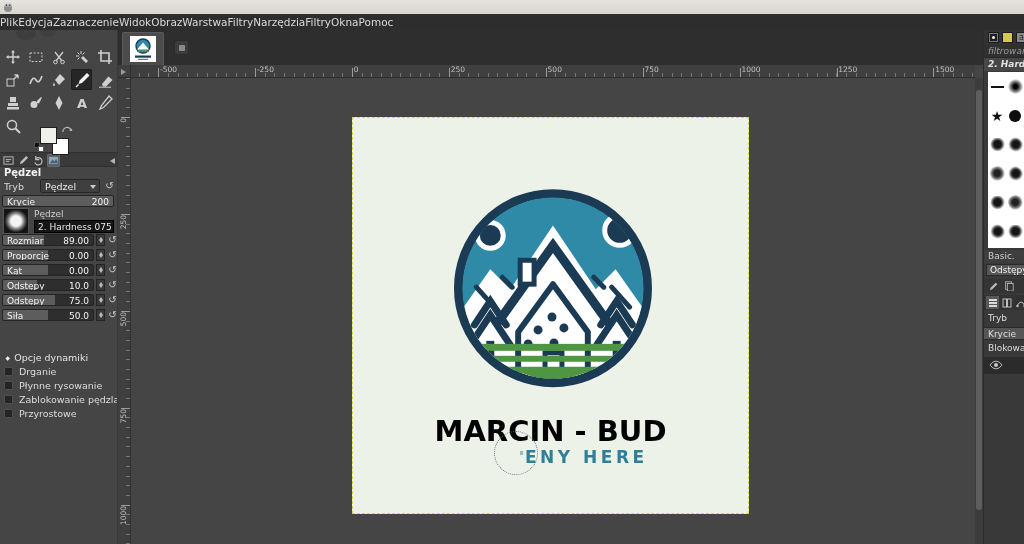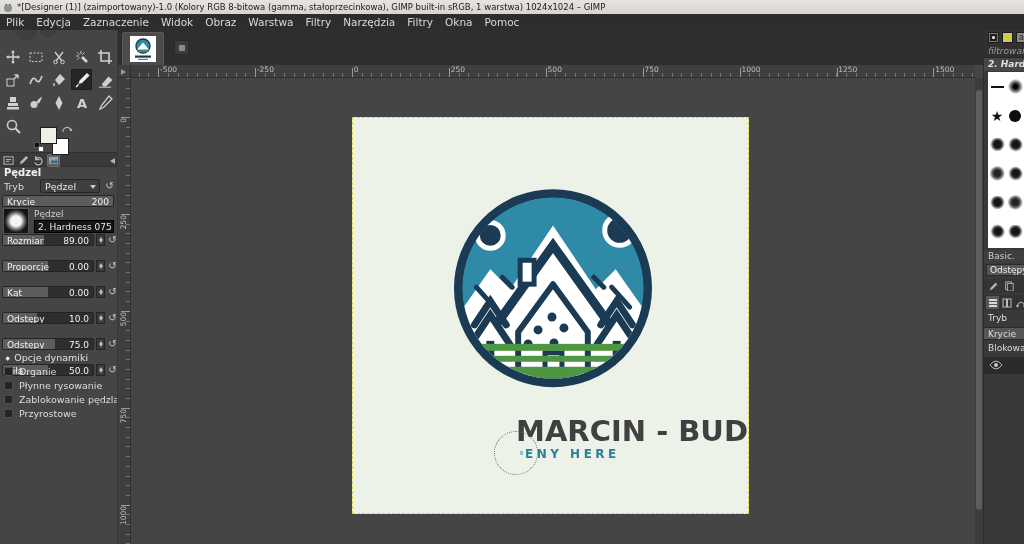--- a/index.html
+++ b/index.html
@@ -13,21 +13,21 @@
 
   
   #titlebar{position:absolute;left:0;top:0;width:1024px;height:14px;
     background:linear-gradient(#e6e4df,var(--titlebar-bg));color:#1a1a1a;font-size:8.5px;
     display:flex;align-items:center;gap:4px;padding-left:3px;white-space:nowrap;}
   #titlebar .appicon{width:10px;height:10px;flex:0 0 auto;}
 
   
   #menubar{position:absolute;left:0;top:14px;width:1024px;height:16px;background:var(--menu-bg);
     display:flex;align-items:center;font-size:10.5px;color:#d9d9d9;}
-  .menu-item{padding:0 6px;line-height:16px;cursor:default;}
+  .menu-item{padding:0 0;line-height:16px;cursor:default;}
 
   
   #left-dock{position:absolute;left:0;top:30px;width:118px;height:514px;background:var(--ui-bg);overflow:hidden;border-right:1px solid #383838;}
   .ghost{position:absolute;border-radius:50%;background:#3e3e3e;}
   #tool-grid{position:absolute;left:2px;top:16px;display:grid;grid-template-columns:repeat(5,21px);grid-auto-rows:21px;gap:2px;}
   .tool{display:flex;align-items:center;justify-content:center;border-radius:2px;}
   .tool svg{width:16px;height:16px;}
   .tool.selected{background:#262626;box-shadow:inset 0 0 0 1px #1d1d1d;}
   #swatches{position:absolute;left:0;top:94px;width:118px;height:40px;}
   .sw-fg{position:absolute;left:40px;top:3px;width:17px;height:17px;background:#eef0e9;border:1px solid #1e1e1e;z-index:2;}
@@ -63,21 +63,21 @@
   #opacity-row{position:absolute;left:2px;top:29px;width:112px;}
 
   #brush-sel{position:absolute;left:0;top:42px;width:118px;height:28px;}
   .brush-thumb{position:absolute;left:3px;top:0;width:26px;height:26px;border:1px solid #555;
     background:radial-gradient(circle at 50% 50%,#f4f4f4 0 30%,rgba(244,244,244,.35) 52%,rgba(244,244,244,0) 68%) #141414;}
   .bs-label{position:absolute;left:34px;top:1px;font-size:9px;color:#cfcfcf;}
   .bs-name{position:absolute;left:34px;top:12px;width:80px;height:13px;background:#161616;border:1px solid #000;
     font-size:9px;color:#e8e8e8;padding:1px 0 0 3px;white-space:nowrap;overflow:hidden;}
 
   #slider-list{position:absolute;left:2px;top:68px;width:114px;}
-  .sl-row{position:relative;height:12px;margin-bottom:14px;}
+  .sl-row{position:relative;height:12px;margin-bottom:3px;}
   .sl-row .slider{position:absolute;left:0;top:0;width:92px;height:12px;}
   .sl-row .spin{left:94px;top:0;}
   .sl-row .reset-btn{left:105px;top:0;}
 
   #dyn-row{position:absolute;left:0;top:158px;width:118px;height:26px;}
   .dyn-thumb{position:absolute;left:3px;top:0;width:22px;height:22px;border:1px solid #5a5a5a;background:#2c2c2c;}
   .dyn-lbl{position:absolute;left:30px;top:0;font-size:9px;color:#cfcfcf;}
   .dyn-name{position:absolute;left:30px;top:11px;width:82px;height:13px;background:#161616;border:1px solid #000;
     font-size:9px;color:#e8e8e8;padding:1px 0 0 3px;white-space:nowrap;overflow:hidden;}
   #dynopts{position:absolute;left:4px;top:186px;font-size:9.5px;color:#e2e2e2;}
@@ -110,22 +110,22 @@
       repeating-linear-gradient(to bottom,#757575 0 1px,transparent 1px 9.69px);
     background-size:9px calc(100% + 58px),4px calc(100% + 10px);
     background-position:100% -57.9px,100% -9.45px;background-repeat:no-repeat;}
   .vlab{position:absolute;left:1px;font-size:7.5px;color:#c2c2c2;writing-mode:vertical-rl;transform:rotate(180deg);}
 
   
   #canvas{position:absolute;left:131px;top:78px;width:844px;height:466px;background:var(--ui-bg);overflow:hidden;}
   #image{position:absolute;left:221px;top:39px;width:397px;height:397px;background:var(--image-bg);border:1px dashed #d9d93e;}
   #image svg.logo{position:absolute;left:0;top:0;width:100%;height:100%;}
   .n-stroke{stroke:var(--navy);fill:none;}
-  .logo-title{position:absolute;left:0;top:296px;width:100%;text-align:right;font-size:29px;font-weight:bold;color:#404040;letter-spacing:0;white-space:nowrap;}
-  .logo-sub{position:absolute;left:172px;top:329px;font-size:12px;font-weight:bold;color:var(--teal-text);letter-spacing:3.5px;white-space:nowrap;}
+  .logo-title{position:absolute;left:0;top:296px;width:100%;text-align:center;font-size:29px;font-weight:bold;color:#000000;letter-spacing:0;white-space:nowrap;}
+  .logo-sub{position:absolute;left:172px;top:329px;font-size:17px;font-weight:bold;color:var(--teal-text);letter-spacing:3.5px;white-space:nowrap;}
   .erase-dot{position:absolute;left:167px;top:333px;width:3px;height:4px;background:rgba(46,127,153,.45);}
   #brush-cursor{position:absolute;left:141px;top:313px;width:44px;height:44px;border:1px dotted #6f6f6f;border-radius:50%;}
 
   #vscroll{position:absolute;left:975px;top:78px;width:8px;height:466px;background:#3c3c3c;}
   #vscroll .thumb{position:absolute;left:1px;top:12px;width:6px;height:420px;background:#5e5e5e;border-radius:3px;}
 
   
   #right-dock{position:absolute;left:983px;top:30px;width:41px;height:514px;background:var(--panel-bg);overflow:hidden;border-left:1px solid #2c2c2c;}
   .rd-tabs{position:absolute;left:0;top:0;width:41px;height:15px;background:#323232;}
   .rd-tab{position:absolute;top:2px;width:11px;height:11px;border:1px solid #1c1c1c;}
@@ -166,21 +166,20 @@
 <div id="win">
 
   <div id="titlebar">
     <svg class="appicon" viewBox="0 0 10 10">
       <circle cx="5" cy="6" r="4" fill="#8d8d8d"></circle>
         <circle cx="3.4" cy="3" r="1.8" fill="#bdbdbd"></circle>
       <circle cx="6.8" cy="3" r="1.8" fill="#bdbdbd"></circle>
         <circle cx="3.4" cy="3.2" r="0.7" fill="#222"></circle>
       <circle cx="6.8" cy="3.2" r="0.7" fill="#222"></circle>
     </svg>
-    <span>*[Designer (1)] (zaimportowany)-1.0 (Kolory RGB 8-bitowa (gamma, stałoprzecinkowa), GIMP built-in sRGB, 1 warstwa) 1024x1024 – GIMP</span>
   </div>
 
   <div id="menubar">
       <span class="menu-item">Plik</span>
       <span class="menu-item">Edycja</span>
       <span class="menu-item">Zaznaczenie</span>
       <span class="menu-item">Widok</span>
       <span class="menu-item">Obraz</span>
       <span class="menu-item">Warstwa</span>
       <span class="menu-item">Filtry</span>

